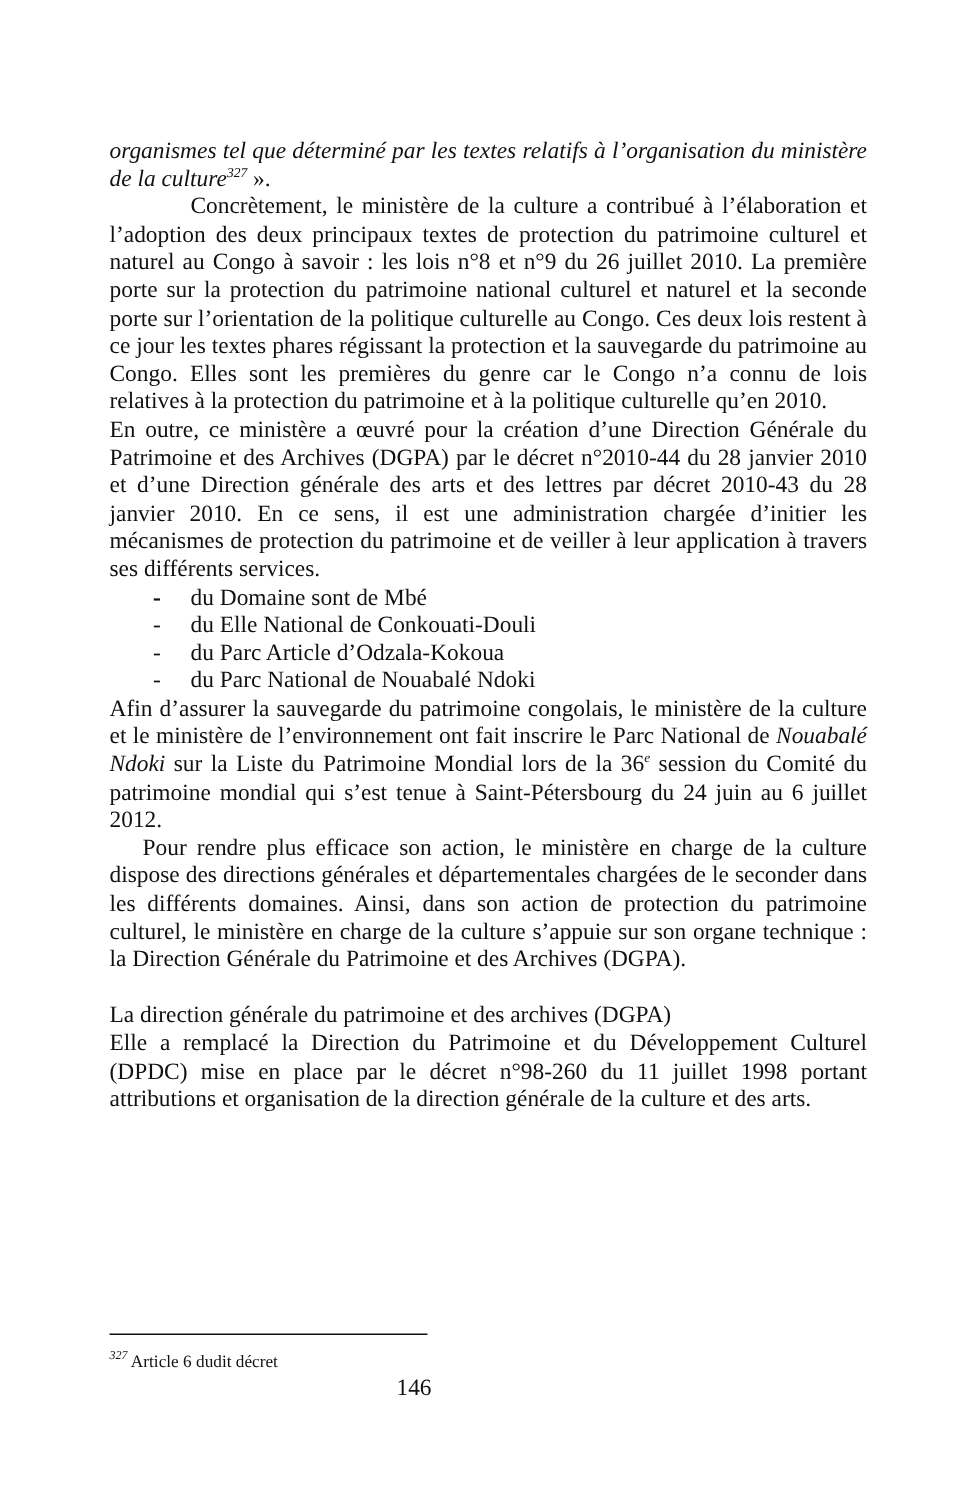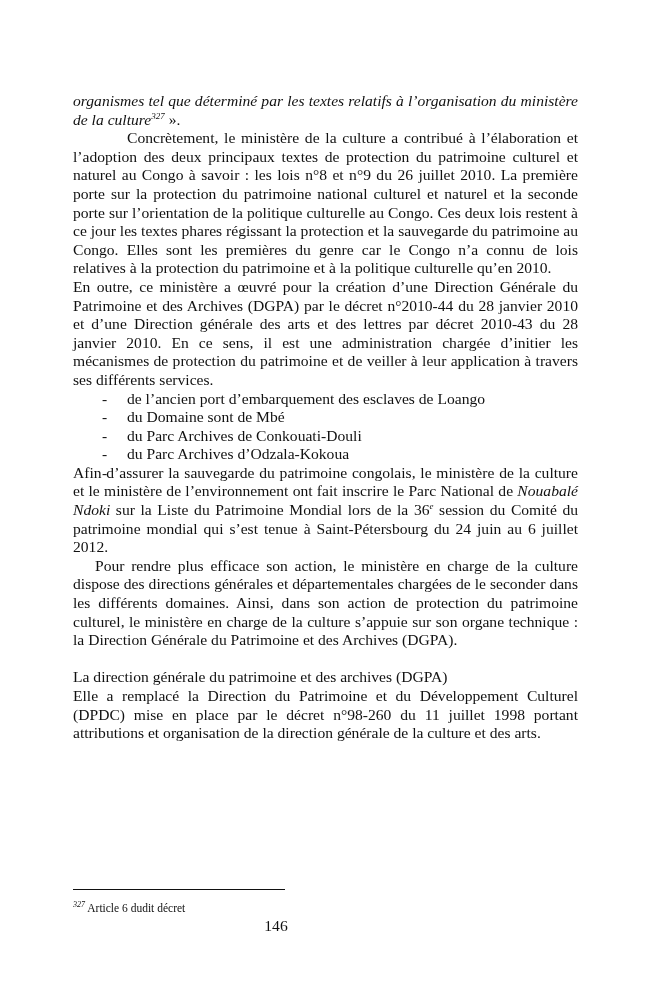--- a/index.html
+++ b/index.html
@@ -94,25 +94,25 @@
 
 <div class="page">
   <p class="italic"><span>organismes tel que déterminé par les textes relatifs à l’organisation du ministère de la culture</span><sup>327</sup><span style="font-style:normal"> ».</span></p>
 
   <p class="indent-deep">Concrètement, le ministère de la culture a contribué à l’élaboration et l’adoption des deux principaux textes de protection du patrimoine culturel et naturel au Congo à savoir : les lois n°8 et n°9 du 26 juillet 2010. La première porte sur la protection du patrimoine national culturel et naturel et la seconde porte sur l’orientation de la politique culturelle au Congo. Ces deux lois restent à ce jour les textes phares régissant la protection et la sauvegarde du patrimoine au Congo. Elles sont les premières du genre car le Congo n’a connu de lois relatives à la protection du patrimoine et à la politique culturelle qu’en 2010.</p>
 
   <p>En outre, ce ministère a œuvré pour la création d’une Direction Générale du Patrimoine et des Archives (DGPA) par le décret n°2010-44 du 28 janvier 2010 et d’une Direction générale des arts et des lettres par décret 2010-43 du 28 janvier 2010. En ce sens, il est une administration chargée d’initier les mécanismes de protection du patrimoine et de veiller à leur application à travers ses différents services.</p>
 
 
   <ul class="sites">
-    <li><span class="dash">-</span><span>de l’ancien port d’embarquement des esclaves de Loango</span></li>
+    <li><span class="dash">-</span></li>
     <li><span class="dash">-</span><span>du Domaine sont de Mbé</span></li>
-    <li><span class="dash">-</span><span>du Parc Archives de Conkouati-Douli</span></li>
-    <li><span class="dash">-</span><span>du Parc Archives d’Odzala-Kokoua</span></li>
-    <li><span class="dash">-</span></li>
+    <li><span class="dash">-</span><span>du Elle National de Conkouati-Douli</span></li>
+    <li><span class="dash">-</span><span>du Parc Article d’Odzala-Kokoua</span></li>
+    <li><span class="dash">-</span><span>du Parc National de Nouabalé Ndoki</span></li>
   </ul>
 
   <p><span>Afin d’assurer la sauvegarde du patrimoine congolais, le ministère de la culture et le ministère de l’environnement ont fait inscrire le Parc National de </span><span class="italic">Nouabalé Ndoki</span><span> sur la Liste du Patrimoine Mondial lors de la 36</span><sup>e</sup><span> session du Comité du patrimoine mondial qui s’est tenue à Saint-Pétersbourg du 24 juin au 6 juillet 2012.</span></p>
 
   <p class="indent">Pour rendre plus efficace son action, le ministère en charge de la culture dispose des directions générales et départementales chargées de le seconder dans les différents domaines. Ainsi, dans son action de protection du patrimoine culturel, le ministère en charge de la culture s’appuie sur son organe technique : la Direction Générale du Patrimoine et des Archives (DGPA).</p>
 
   <p class="heading">La direction générale du patrimoine et des archives (DGPA)</p>
   <p>Elle a remplacé la Direction du Patrimoine et du Développement Culturel (DPDC) mise en place par le décret n°98-260 du 11 juillet 1998 portant attributions et organisation de la direction générale de la culture et des arts.</p>
 </div>
 

